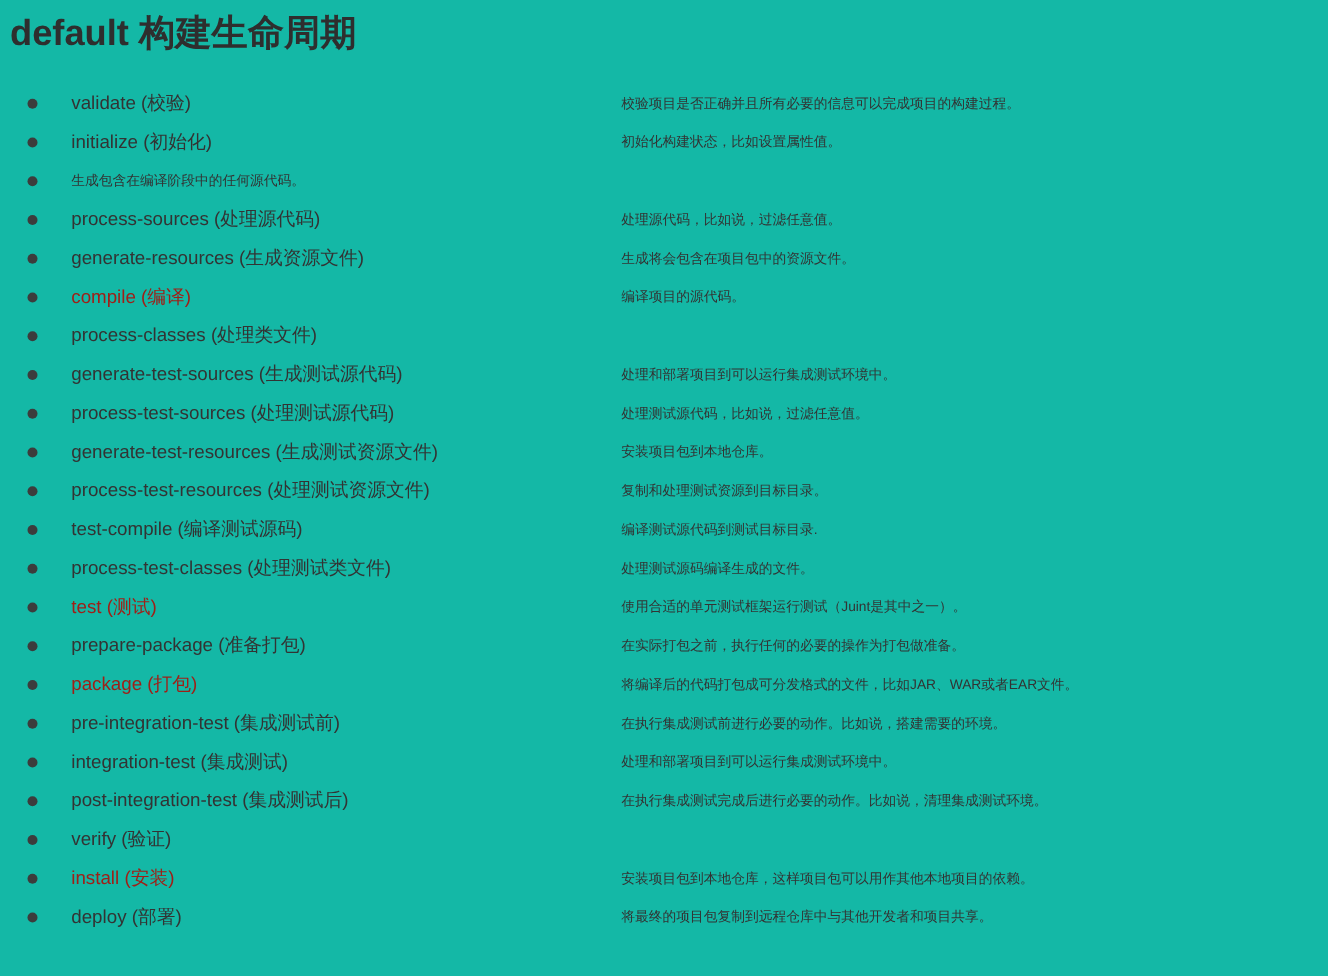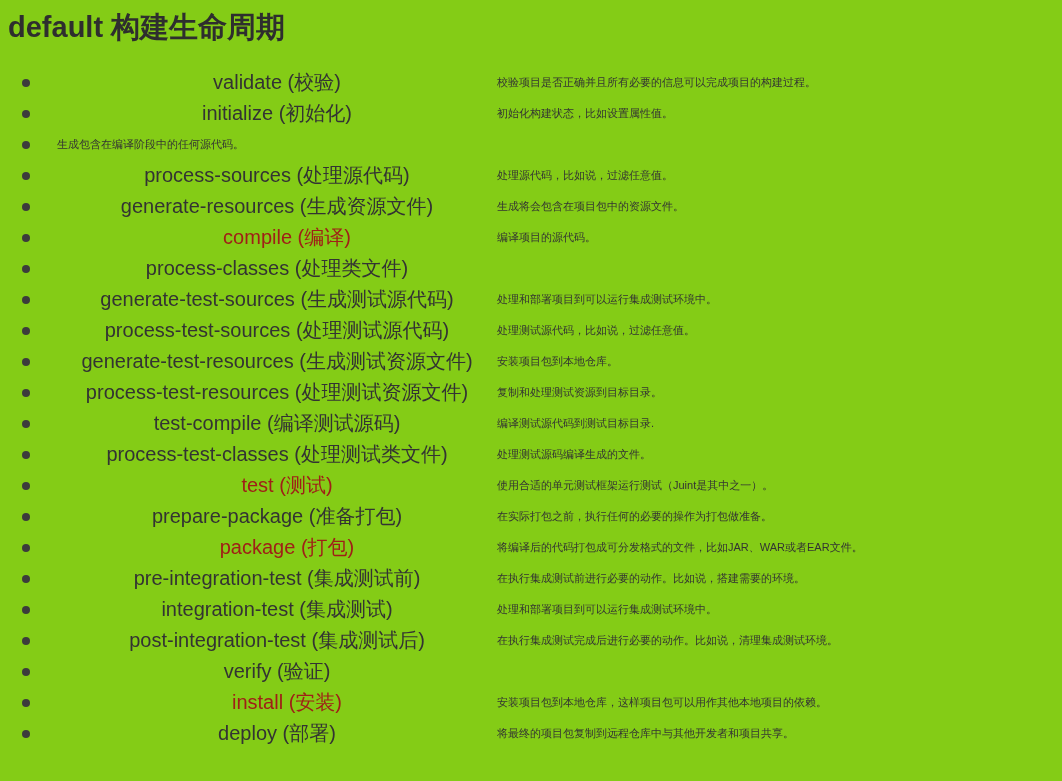--- a/index.html
+++ b/index.html
@@ -4,21 +4,21 @@
 <style>
   html, body {
     margin: 0;
     padding: 0;
     background: #ffffff;
     font-family: "Liberation Sans", "DejaVu Sans", sans-serif;
   }
   .page {
     width: 1062px;
     height: 781px;
-    background: #84cc16;
+    background: #14b8a6;
     overflow: hidden;
     box-sizing: border-box;
   }
   .doc-title {
     margin: 8px 0 0 8px;
     font-size: 29px;
     line-height: 38px;
     font-weight: 700;
     color: #2e2e2e;
     letter-spacing: 0;
@@ -35,35 +35,33 @@
     box-sizing: border-box;
   }
   .bullet {
     width: 8px;
     height: 8px;
     border-radius: 50%;
     background: var(--bullet-color, #3c3c3c);
     display: inline-block;
   }
   .phase {
-    font-size: 20px;
+    font-size: 15px;
     color: var(--text-color, #333333);
     white-space: nowrap;
     overflow: hidden;
-    text-align: center;
   }
   .desc {
     font-size: 11px;
     color: var(--text-color, #333333);
     white-space: nowrap;
     overflow: hidden;
   }
   .row.hl .phase {
     color: var(--hl-color, #a01f17);
-    margin-left: 20px;
   }
 </style>
 </head>
 <body>
 
 <div class="page">
   <h1 class="doc-title">default 构建生命周期</h1>
 
   <div class="lifecycle-list">
       <div class="row">

